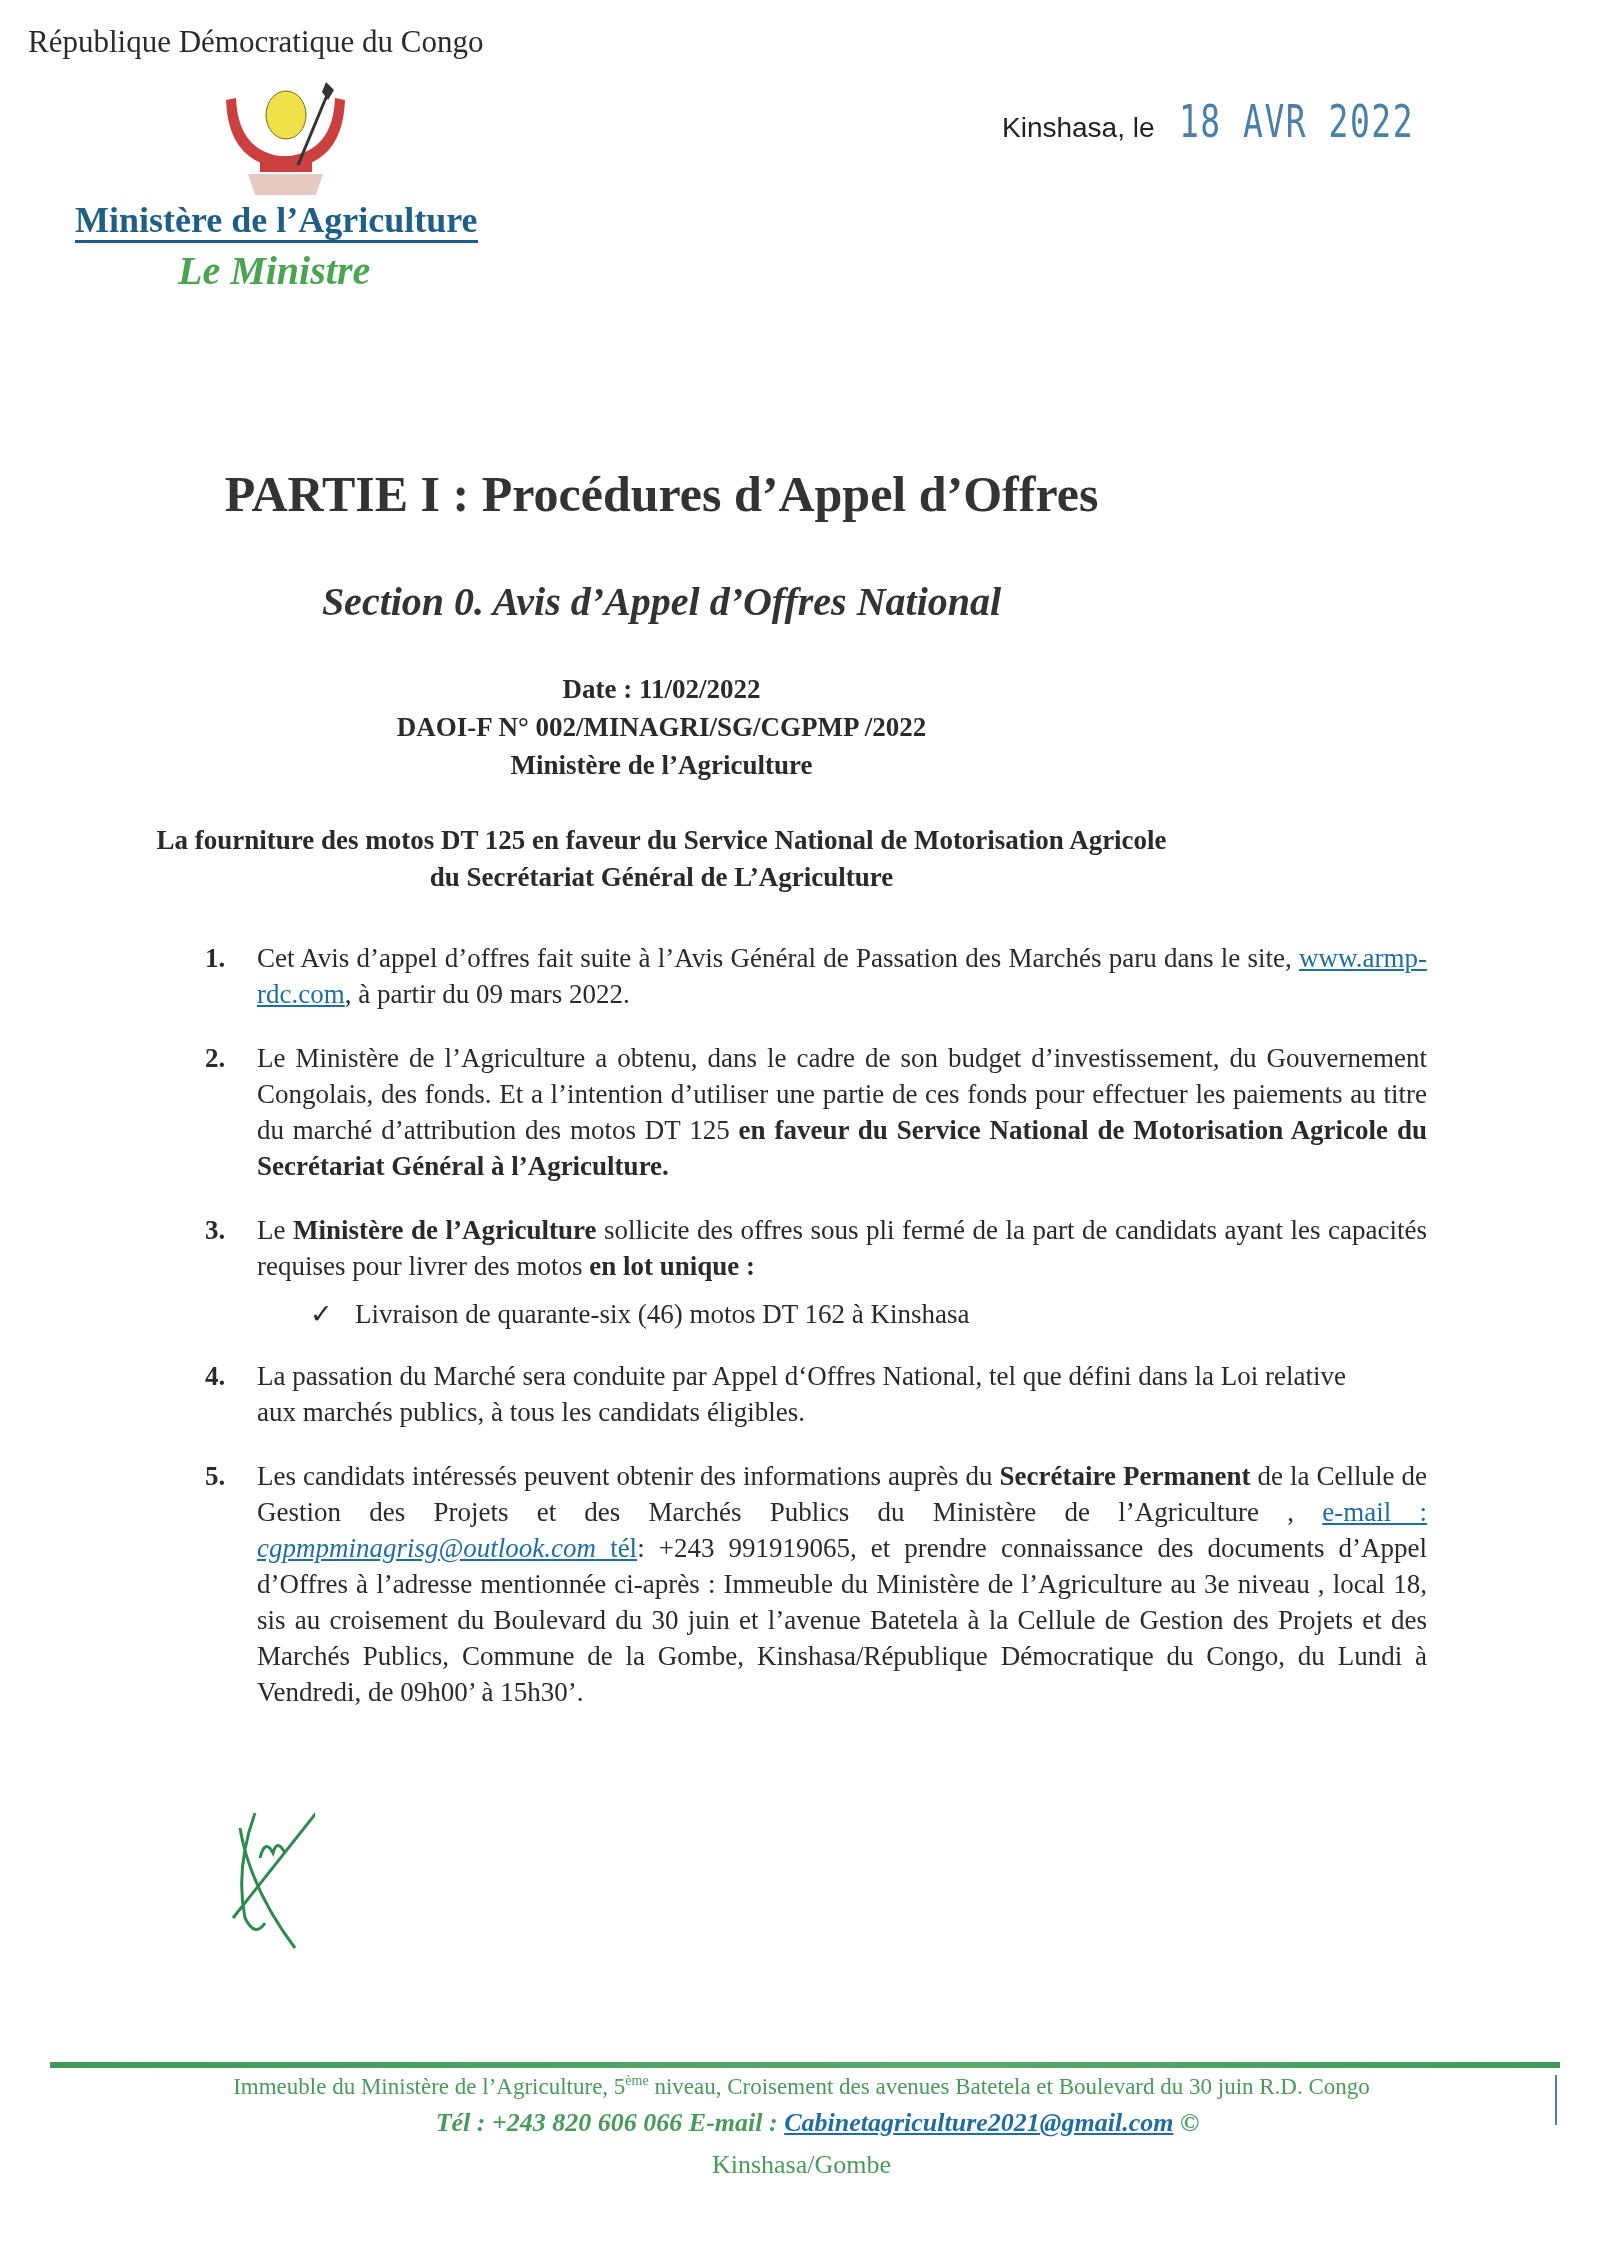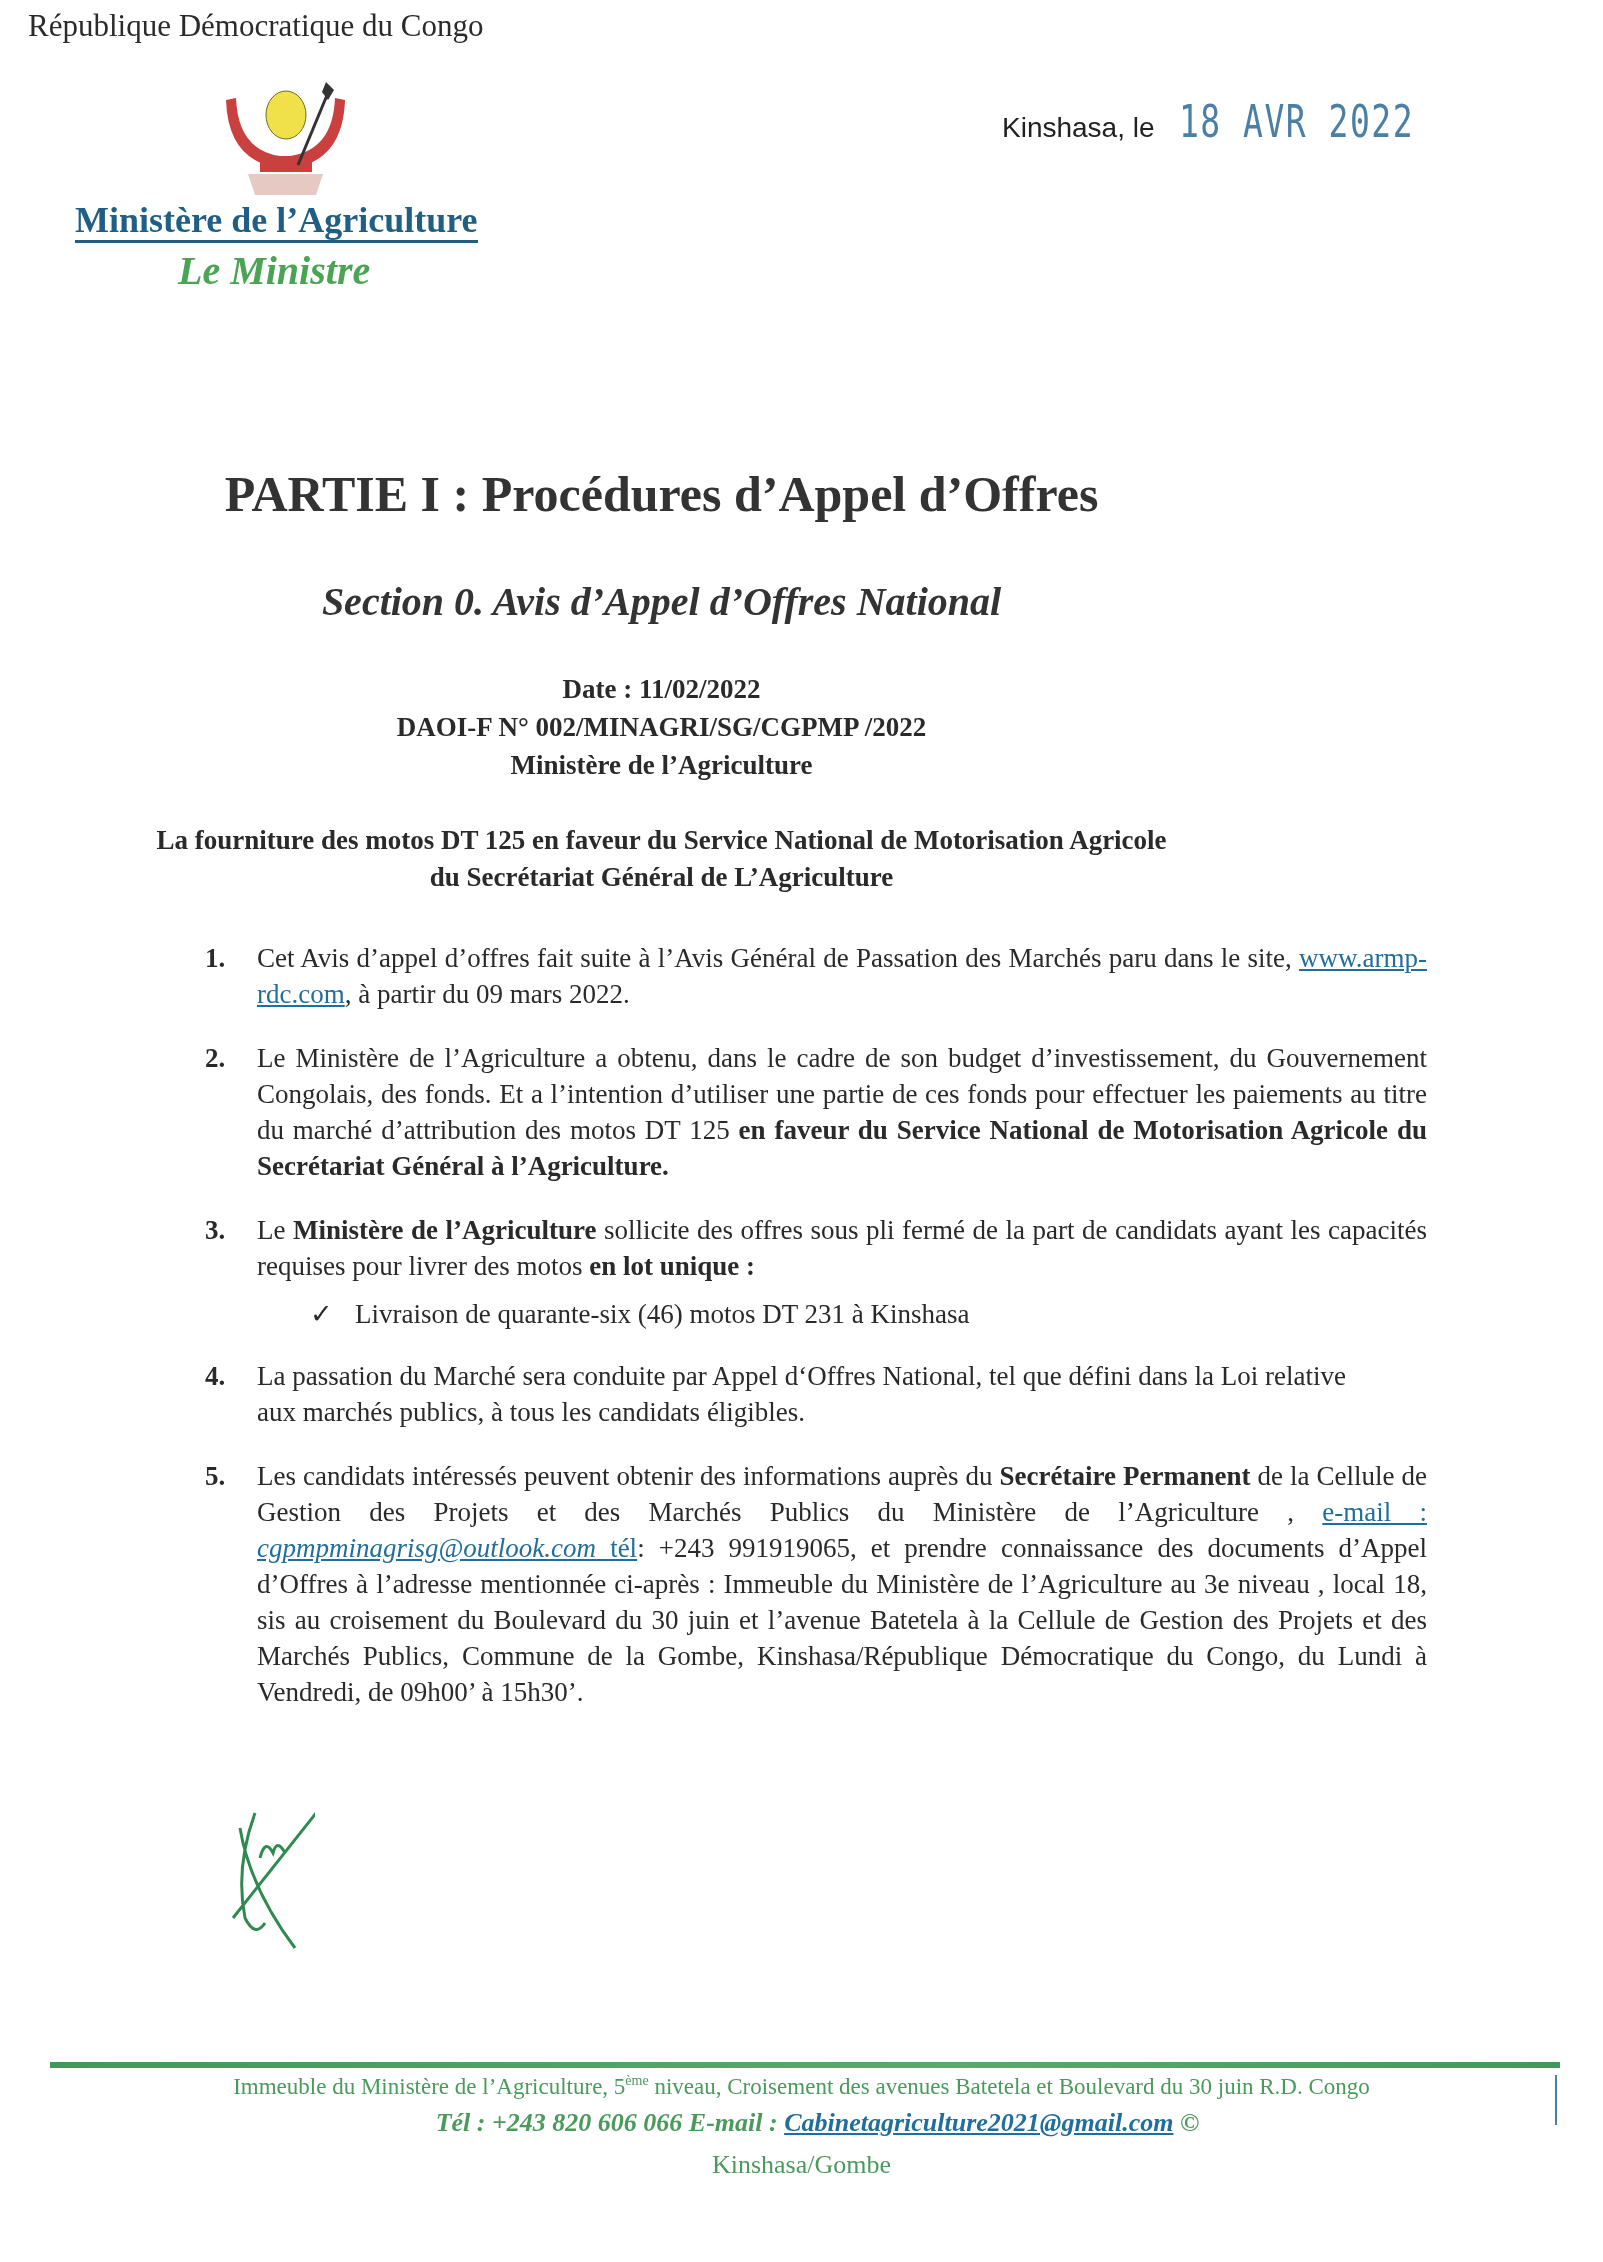--- a/index.html
+++ b/index.html
@@ -1,20 +1,20 @@
 <!DOCTYPE html>
 <html><head>
 <meta charset="utf-8">
 <style>
   html, body { margin: 0; padding: 0; background: #ffffff; }
   body { width: 1603px; height: 2262px; position: relative; overflow: hidden;
          font-family: "Liberation Serif", "DejaVu Serif", serif; color: #2a2a2a; }
   .abs { position: absolute; }
 
-  #rdc { left: 28px; top: 8px; font-size: 31px; color: #2b2b2b; }
+  #rdc { left: 28px; top: 24px; font-size: 31px; color: #2b2b2b; }
   #emblem { left: 218px; top: 80px; width: 135px; width: 135px; height: 120px; }
   #ministere { left: 75px; top: 200px; font-size: 36px; font-weight: bold; color: #1f5f86;
                border-bottom: 3px solid #1f5f86; line-height: 40px; }
   #leministre { left: 178px; top: 247px; font-size: 40px; font-weight: bold; font-style: italic; color: #4aa453; }
 
   #dateline { left: 1002px; top: 96px; display: flex; align-items: baseline;
               font-family: "Liberation Sans", "DejaVu Sans", sans-serif; }
   #dateline .lbl { font-size: 28px; color: #222; margin-right: 24px; }
   #dateline .stamp { font-family: "DejaVu Sans Mono", "Liberation Mono", monospace; color: #4a7fa6;
                      font-size: 44px; letter-spacing: 2px; transform: scaleX(0.75); transform-origin: left; }
@@ -89,21 +89,21 @@
     <span class="num">2.</span>
     <span class="txt"><span>Le Ministère de l’Agriculture a obtenu, dans le cadre de son budget d’investissement, du Gouvernement Congolais, des fonds. Et a l’intention d’utiliser une partie de ces fonds pour effectuer les paiements au titre du marché d’attribution des motos DT 125 </span><b>en faveur du Service National de Motorisation Agricole du Secrétariat Général à l’Agriculture.</b></span>
   </div>
 
   <div class="item" style="margin-bottom:18px">
     <span class="num">3.</span>
     <span class="txt"><span>Le </span><b>Ministère de l’Agriculture</b><span> sollicite des offres sous pli fermé de la part de candidats ayant les capacités requises pour livrer des motos </span><b>en lot unique :</b></span>
   </div>
   <div class="check">
     <span class="mark">✓</span>
-    <span>Livraison de quarante-six (46) motos DT 231 à Kinshasa</span>
+    <span>Livraison de quarante-six (46) motos DT 162 à Kinshasa</span>
   </div>
 
   <div class="item" style="padding-right:70px">
     <span class="num">4.</span>
     <span class="txt" style="text-align:left">La passation du Marché sera conduite par Appel d‘Offres National, tel que défini dans la Loi relative aux marchés publics, à tous les candidats éligibles.</span>
   </div>
 
   <div class="item">
     <span class="num">5.</span>
     <span class="txt"><span>Les candidats intéressés peuvent obtenir des informations auprès du </span><b>Secrétaire Permanent</b><span> de la Cellule de Gestion des Projets et des Marchés Publics du Ministère de l’Agriculture , </span><span class="email-u"><span>e-mail : </span><i>cgpmpminagrisg@outlook.com</i><span> tél</span></span><span>: +243 991919065, et prendre connaissance des documents d’Appel d’Offres à l’adresse mentionnée ci-après : Immeuble du Ministère de l’Agriculture au 3e niveau , local 18, sis au croisement du Boulevard du 30 juin et l’avenue Batetela à la Cellule de Gestion des Projets et des Marchés Publics, Commune de la Gombe, Kinshasa/République Démocratique du Congo, du Lundi à Vendredi,  de 09h00’ à 15h30’.</span></span>

